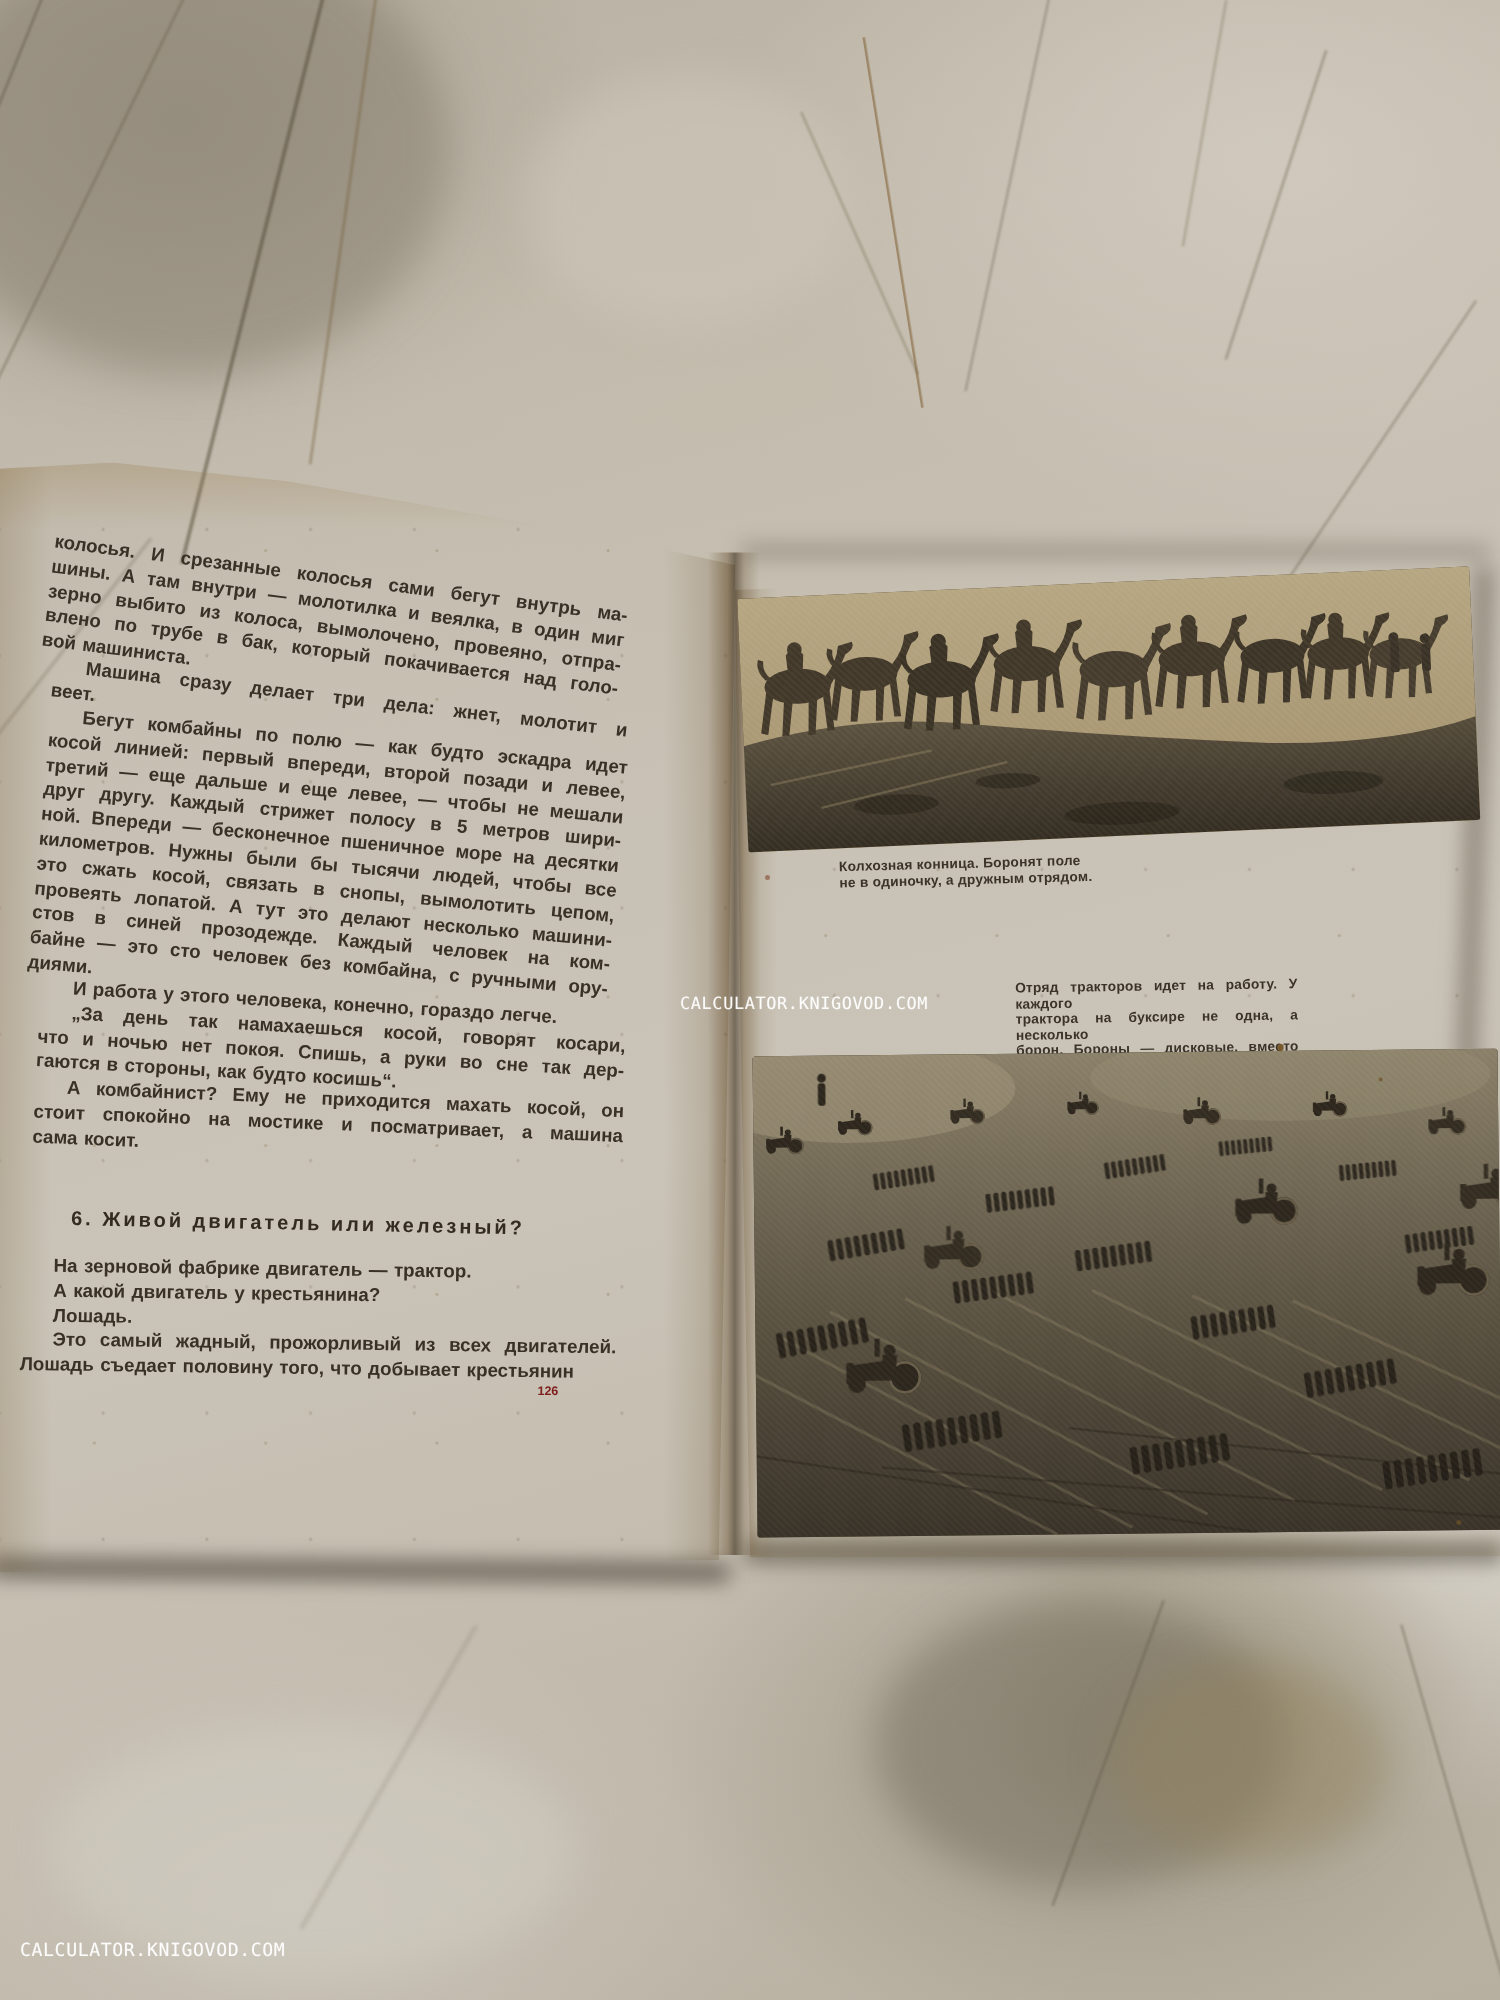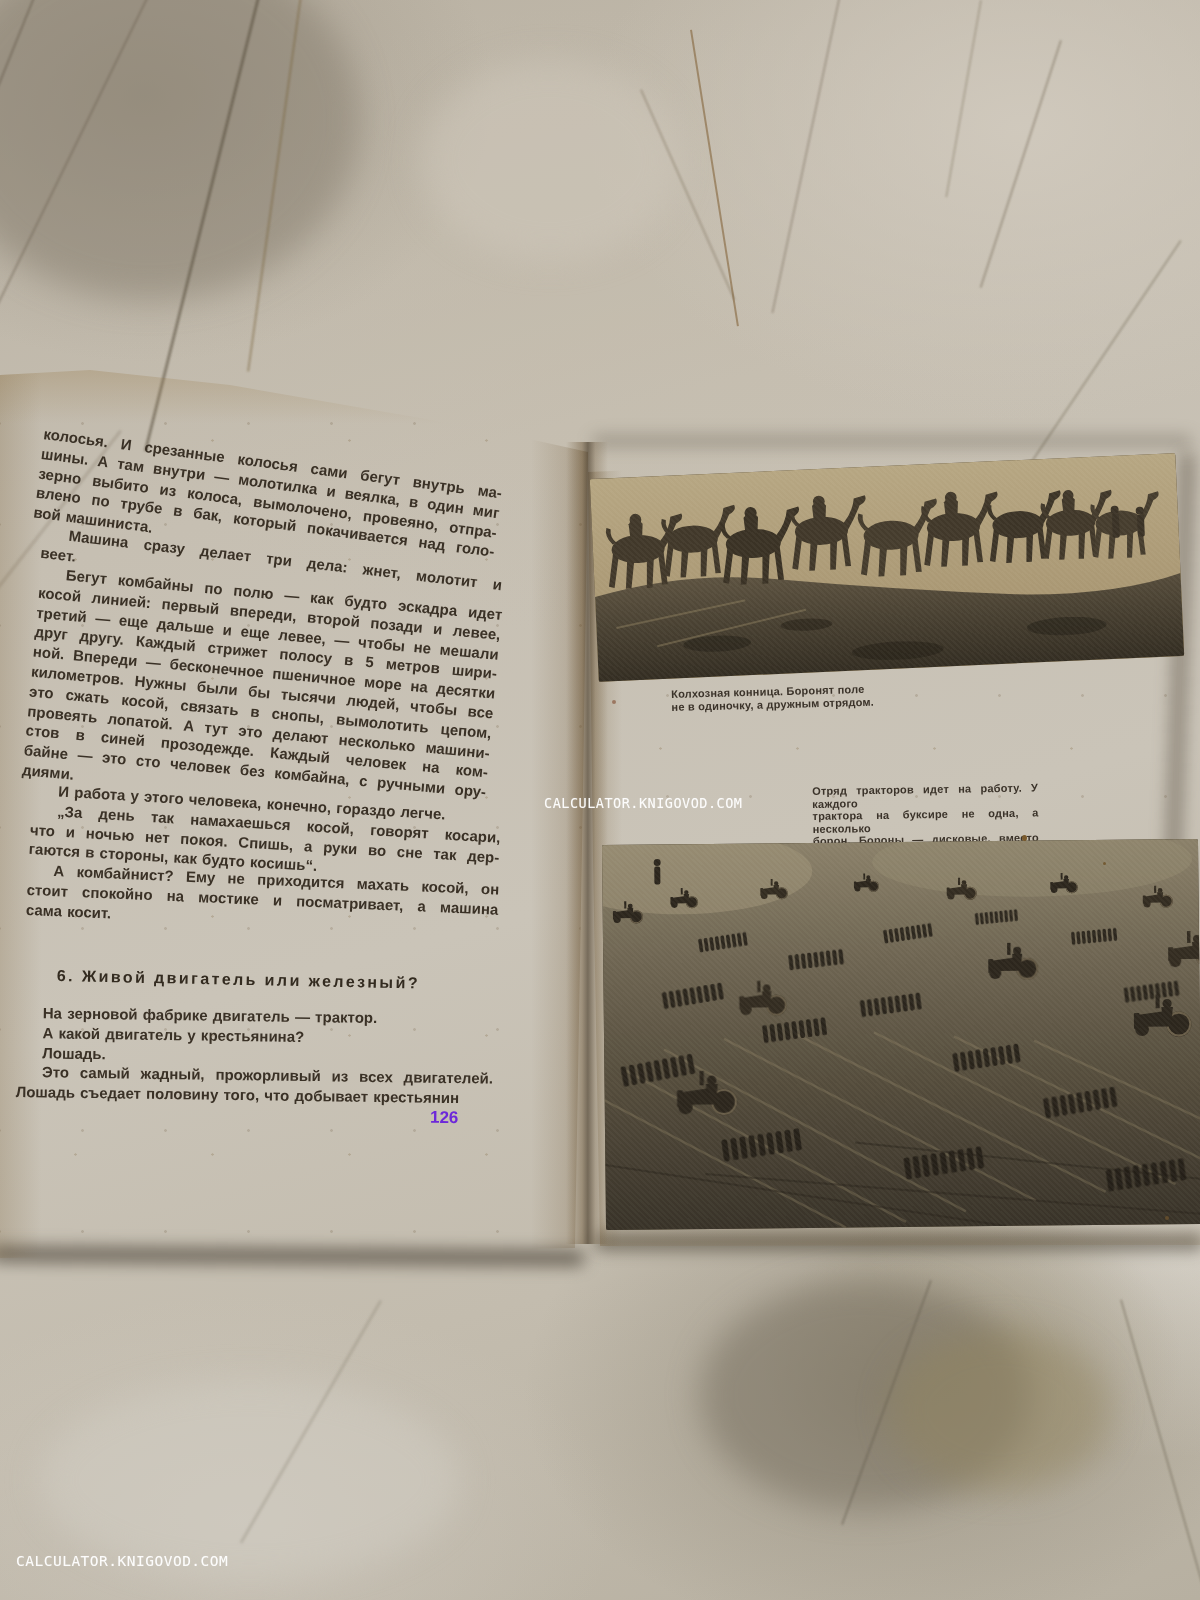--- a/index.html
+++ b/index.html
@@ -77,21 +77,21 @@
   .ln.ind{padding-left:26px;}
   .block{transform-origin:0 0;}
   #text-upper .block:nth-child(1){transform:rotate(7.4deg);margin-left:30px;width:462px;}
   #text-upper .block:nth-child(2){transform:rotate(6.5deg);margin-left:29px;width:462px;}
   #text-upper .block:nth-child(3){transform:rotate(5.2deg);margin-left:26px;width:464px;}
   #text-upper .block:nth-child(4){transform:rotate(3.4deg);margin-left:18px;width:470px;}
   #text-upper .block:nth-child(5){transform:rotate(2.4deg);margin-left:13px;width:472px;}
   .heading{font-size:16px;font-weight:700;letter-spacing:2.4px;color:#332b20;
            margin:48px 0 18px 42px;transform:rotate(1.2deg);transform-origin:0 0;}
   #text-lower .block:nth-child(1){transform:rotate(.8deg);margin-left:2px;width:477px;}
-  .pagenum{position:absolute;left:430px;top:1108px;font-size:17px;font-weight:700;color:#6d28d9;transform:rotate(.6deg);}
+  .pagenum{position:absolute;left:430px;top:1108px;font-size:10px;font-weight:700;color:#7f1d1d;transform:rotate(.6deg);}
 
   
   .photo{position:absolute;overflow:hidden;border-radius:2px;
          box-shadow:inset 0 0 34px rgba(25,18,6,.5), inset 0 0 4px rgba(25,18,6,.4);}
   .photo::after{content:"";position:absolute;inset:0;
     background:repeating-linear-gradient(45deg,rgba(255,250,230,.035) 0 2px,rgba(0,0,0,0) 2px 4px);}
   .photo1{left:594px;top:466px;width:586px;height:203px;transform:rotate(-2.55deg);background:#ab9a77;}
   .photo2{left:604px;top:842px;width:596px;height:385px;transform:rotate(-.6deg);background:#6e6552;}
   .photo svg{display:block;width:100%;height:100%;}
 

